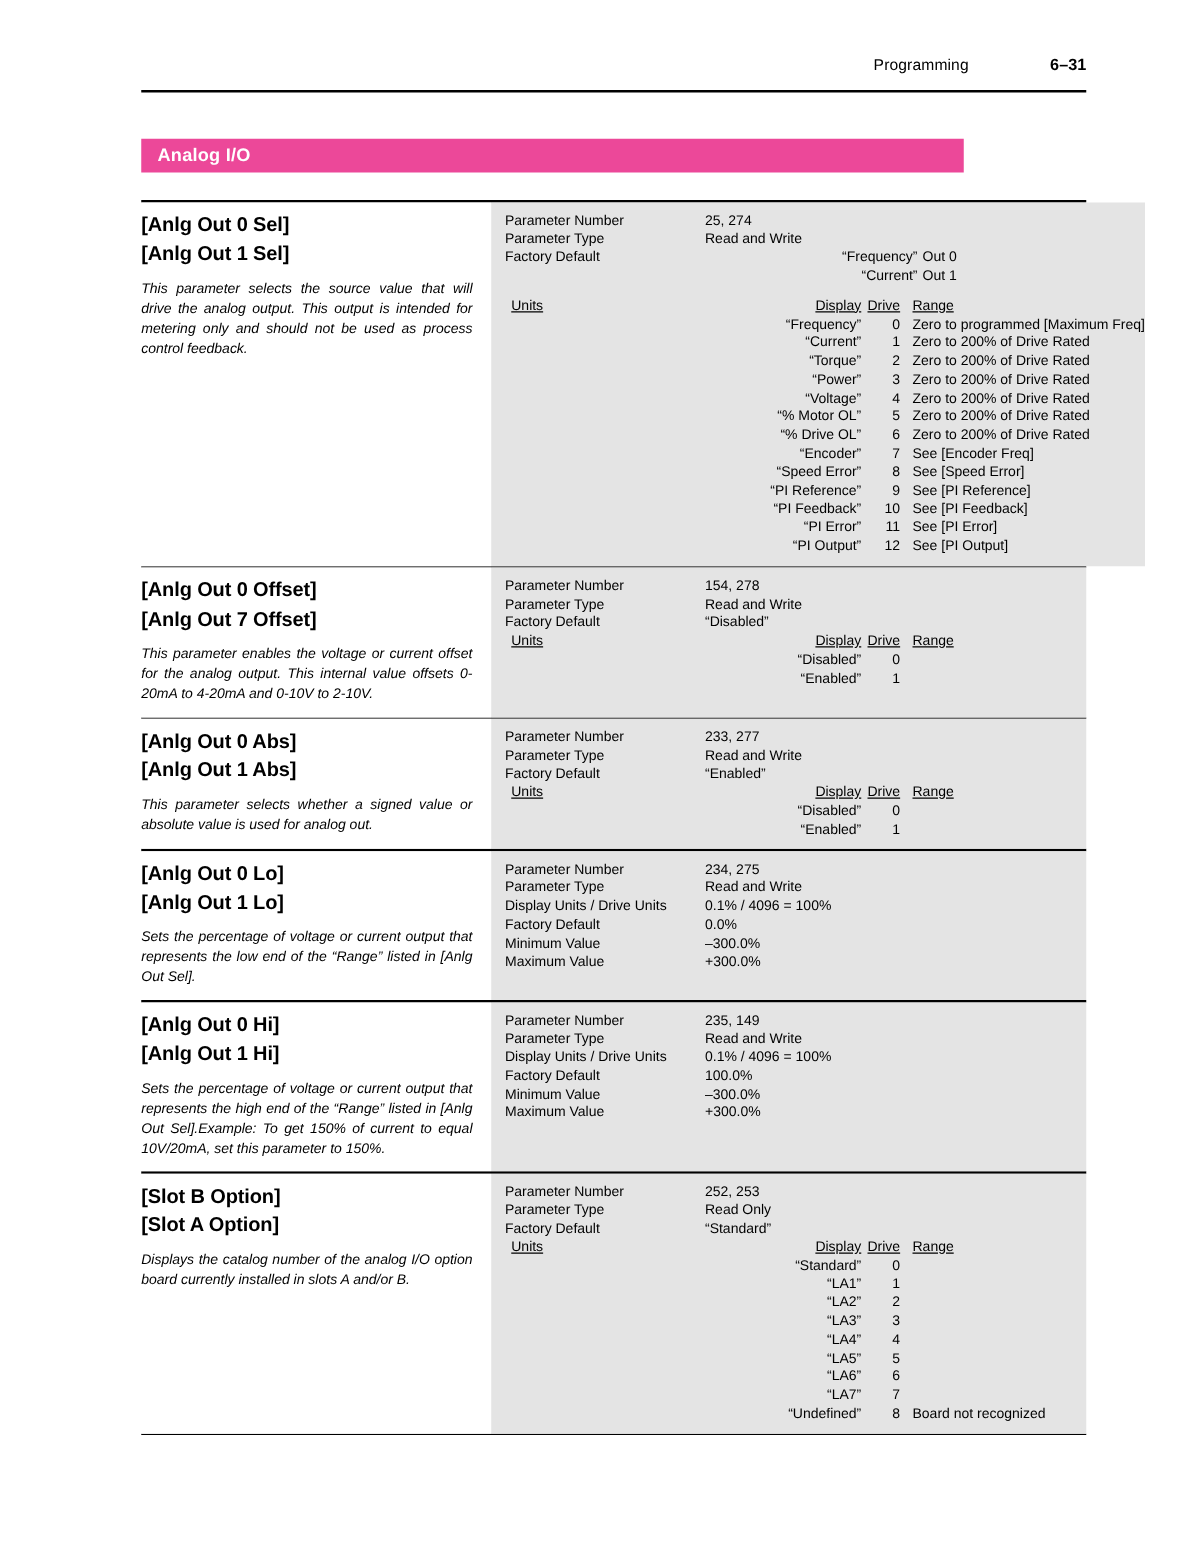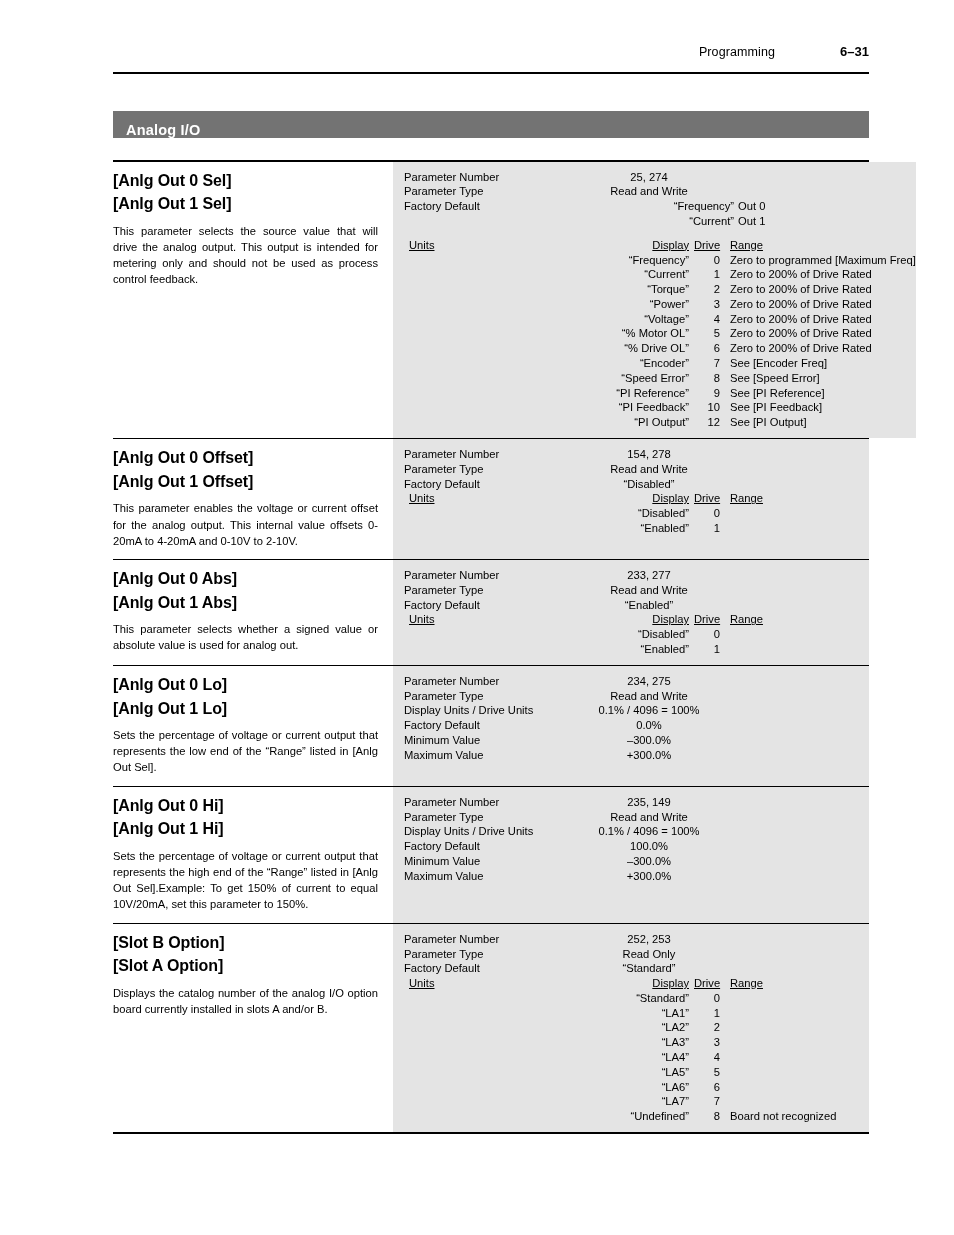--- a/index.html
+++ b/index.html
@@ -51,25 +51,25 @@
     width: 756px;
     height: 2px;
     background: #000;
   }
 
   
   .section-bar {
     position: absolute;
     left: 113px;
     top: 111px;
-    width: 756px;
+    width: 658px;
     height: 27px;
-    background: #737373;
+    background: #ec4899;
     display: flex;
-    align-items: flex-end;
+    align-items: center;
   }
   .section-bar-label {
     color: #ffffff;
     font-size: 14.5px;
     font-weight: bold;
     padding-left: 13px;
     letter-spacing: .2px;
   }
 
   
@@ -115,38 +115,39 @@
     letter-spacing: -.1px;
     white-space: nowrap;
   }
 
   .param-desc {
     font-size: 11.2px;
     line-height: 1.44;
     margin-top: 7px;
     text-align: justify;
     padding-right: 2px;
+    font-style: italic;
   }
 
   
   .attr-row {
     display: flex;
     align-items: baseline;
     font-size: 11.2px;
     line-height: 1.32;
     padding-left: 11px;
   }
   .attr-label {
     width: 160px;
     flex: 0 0 160px;
   }
   .attr-value {
     width: 170px;
     flex: 0 0 170px;
-    text-align: center;
+    text-align: left;
   }
   
   .attr-value-split {
     width: 170px;
     flex: 0 0 170px;
     text-align: right;
   }
   .attr-suffix {
     margin-left: 4px;
     width: 34px;
@@ -304,31 +305,37 @@
             <span class="col-range">See [PI Reference]</span>
           </div>
           <div class="units-row enum-row">
             <span class="units-label" style="text-decoration: none;"></span>
             <span class="col-display">“PI Feedback”</span>
             <span class="col-drive">10</span>
             <span class="col-range">See [PI Feedback]</span>
           </div>
           <div class="units-row enum-row">
             <span class="units-label" style="text-decoration: none;"></span>
+            <span class="col-display">“PI Error”</span>
+            <span class="col-drive">11</span>
+            <span class="col-range">See [PI Error]</span>
+          </div>
+          <div class="units-row enum-row">
+            <span class="units-label" style="text-decoration: none;"></span>
             <span class="col-display">“PI Output”</span>
             <span class="col-drive">12</span>
             <span class="col-range">See [PI Output]</span>
           </div>
         </div>
       </div>
       <div class="rule thin"></div>
       <div class="block">
         <div class="left-col">
           <div class="param-name">[Anlg Out 0 Offset]</div>
-          <div class="param-name">[Anlg Out 1 Offset]</div>
+          <div class="param-name">[Anlg Out 7 Offset]</div>
           <div class="param-desc">This parameter enables the voltage or current offset for the analog output. This internal value offsets 0-20mA to 4-20mA and 0-10V to 2-10V.</div>
         </div>
         <div class="right-col">
           <div class="attr-row">
             <span class="attr-label">Parameter Number</span>
             <span class="attr-value">154, 278</span>
           </div>
           <div class="attr-row">
             <span class="attr-label">Parameter Type</span>
             <span class="attr-value">Read and Write</span>

